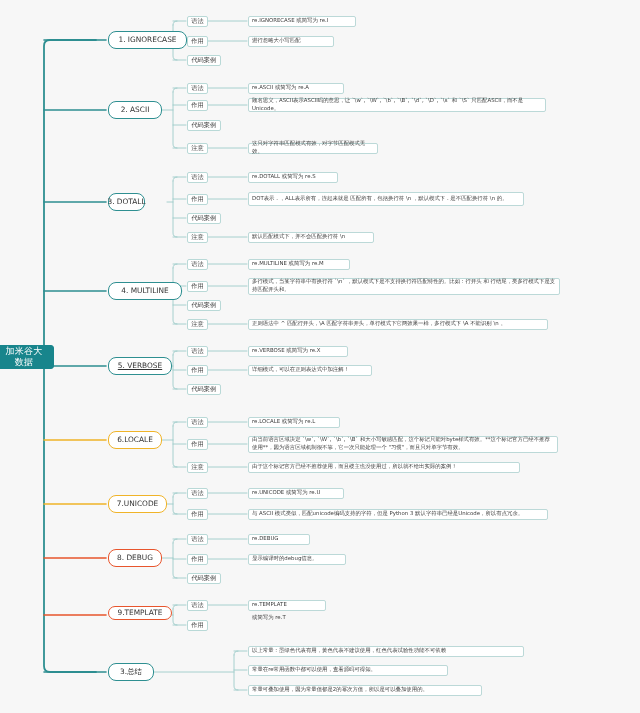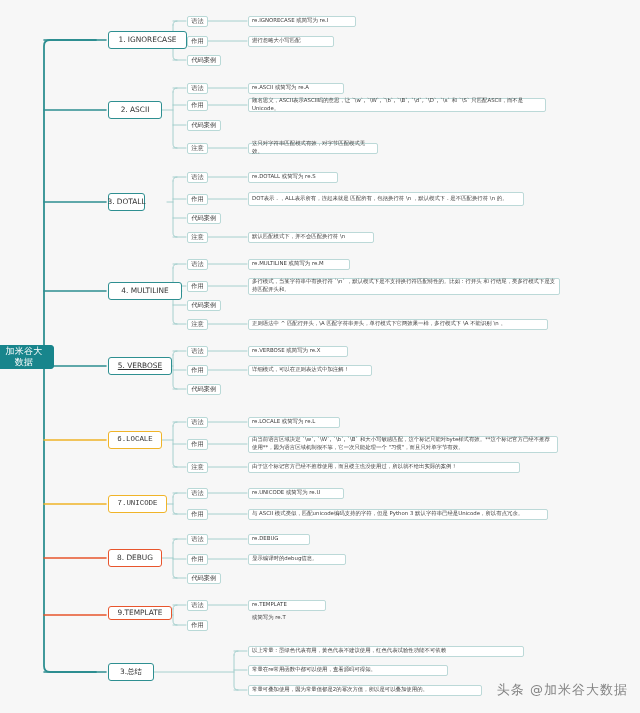--- a/index.html
+++ b/index.html
@@ -17,25 +17,25 @@
         justify-content:center;text-align:center;line-height:1.25;}
 
   
   .root{
     background:#18858c;color:#ffffff;border:1px solid #18858c;border-radius:3px;
     font-size:9px;letter-spacing:.3px;padding:0 6px;
   }
 
   
   .topic{
-    background:#ffffff;border-radius:3px;font-size:7.4px;color:#333;
+    background:#ffffff;border-radius:8px;font-size:7.4px;color:#333;
     padding:0 4px;white-space:nowrap;
   }
   .topic.teal{border:1.6px solid #2e8f91;}
-  .topic.amber{border:1.6px solid #f0b429;font-family:Liberation Mono, monospace;}
+  .topic.amber{border:1.6px solid #f0b429;}
   .topic.red{border:1.6px solid #e8552d;}
 
   
   .label{
     background:#ffffff;border:0.8px solid #b9d9d7;border-radius:2px;
     font-size:6.2px;color:#3a3a3a;padding:0 2px;white-space:nowrap;
   }
 
   
   .detail{
@@ -351,14 +351,13 @@
       <div class="detail node" style="left: 248px; top: 645.5px; width: 276px; height: 11px; position: absolute;">
         <span>以上常量：墨绿色代表有用，黄色代表不建议使用，红色代表试验性功能不可依赖</span>
       </div>
       <div class="detail node" style="left: 248px; top: 664.5px; width: 200px; height: 11px; position: absolute;">
         <span>常量在re常用函数中都可以使用，查看源码可得知。</span>
       </div>
       <div class="detail node" style="left: 248px; top: 684.5px; width: 234px; height: 11px; position: absolute;">
         <span>常量可叠加使用，因为常量值都是2的幂次方值，所以是可以叠加使用的。</span>
       </div>
     </div>
-  <div class="watermark">头条 @加米谷大数据</div>
 </div>
 
 </body></html>

